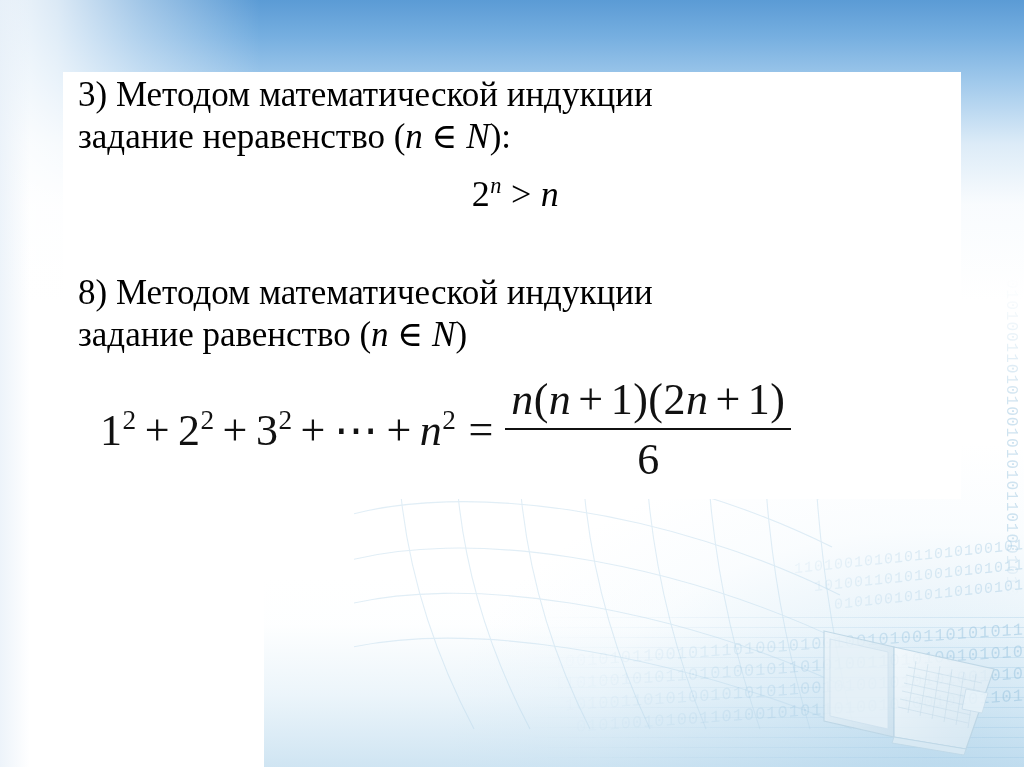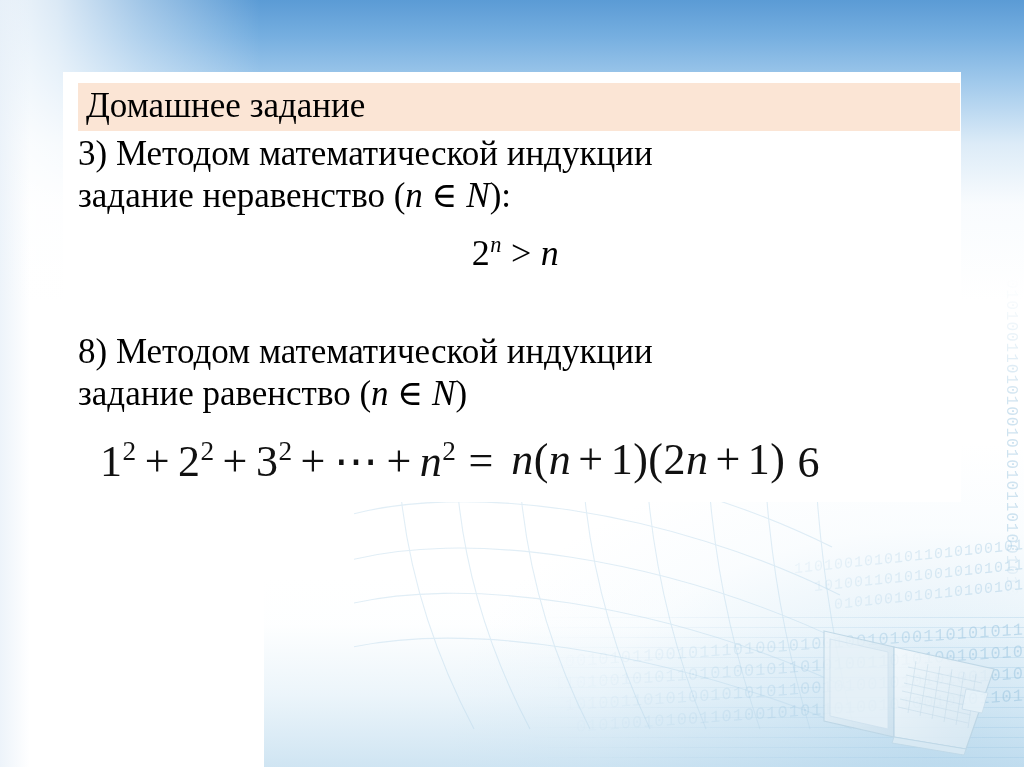--- a/index.html
+++ b/index.html
@@ -237,21 +237,21 @@
     font-family: Liberation Serif, serif;
     font-size: 44px;
     color: #111;
   }
   .eq-lhs { white-space: nowrap; letter-spacing: 0.5px; }
   .eq-lhs .it { font-style: italic; }
   .eq-lhs .op { padding: 0 8px; }
   .eq-eq { padding: 0 12px; }
   .frac {
     display: inline-flex;
-    flex-direction: row;
+    flex-direction: column;
     align-items: center;
     justify-content: center;
     vertical-align: middle;
   }
   .frac .num {
     padding: 0 6px 3px 6px;
     white-space: nowrap;
     letter-spacing: 0.5px;
   }
   .frac .bar {
@@ -349,23 +349,20 @@
       </g>
 
       <polygon points="150,72 172,76 166,96 146,92" fill="#eaf4fa" stroke="#c6dbe9" stroke-width="0.8"></polygon>
 
       <polygon points="78,120 150,132 148,138 76,126" fill="#dcebf4" stroke="#bdd6e5" stroke-width="0.8"></polygon>
     </svg>
   </div>
 
   <div class="content-panel">
 
-    <div class="title-band">
-      <div class="title-text">Домашнее задание</div>
-    </div>
 
     <div class="body-block">
 
       <div class="para">
         <span>3) Методом математической индукции</span>
         <span class="last-line"><span>задание неравенство (</span><span class="mathvar">n</span><span> ∈ </span><span class="mathvar">N</span><span>):</span></span>
       </div>
 
       <div class="formula-center"><span class="it" style="font-style:normal">2</span><sup class="exp">n</sup><span class="op">&gt;</span><span class="it">n</span></div>
 

